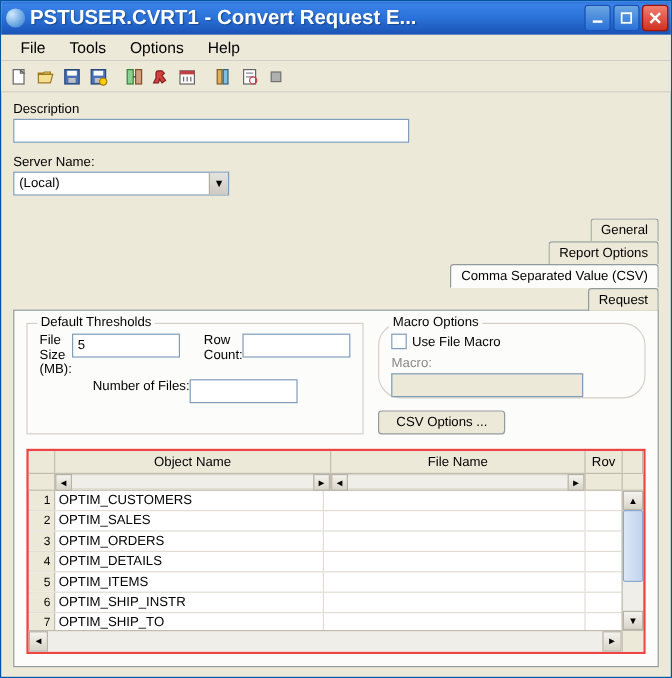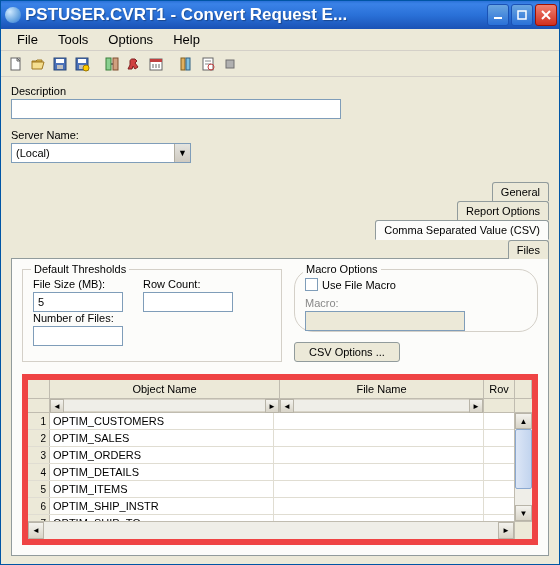--- a/index.html
+++ b/index.html
@@ -166,34 +166,34 @@
     left: 8px;
     background: #fcfcfa;
     padding: 0 3px;
   }
   .row-top {
     display: flex;
     gap: 12px;
   }
   .thresholds { flex: 0 0 260px; }
   .macro-opts { flex: 1; border-radius: 19px; }
-  .field { display: flex; flex-direction: column; }
+  .field { display: flex; flex-direction: row; }
   .small-input { width: 90px; }
   .btn {
     background: #ece9d8;
     border: 1px solid #919b9c;
     border-radius: 3px;
     padding: 3px 14px;
     cursor: default;
     font-family: inherit;
     font-size: 11px;
   }
   .grid-wrap {
     margin-top: 12px;
-    border: 6px solid #ef4444;
+    border: 2px solid #ef4444;
     background: white;
     flex: 1;
     display: flex;
     flex-direction: column;
     min-height: 150px;
   }
   .grid-head {
     display: flex;
     background: #ece9d8;
     border-bottom: 1px solid #c0bcb0;
@@ -393,21 +393,21 @@
       <div class="select">
         <span>(Local)</span>
         <span class="dd">▼</span>
       </div>
     </div>
 
     <div class="tabs">
       <div class="tab">General</div>
       <div class="tab">Report Options</div>
       <div class="tab active">Comma Separated Value (CSV)</div>
-      <div class="tab">Files</div>
+      <div class="tab">Request</div>
     </div>
 
     <div class="tab-panel">
 
       <div class="row-top">
         <div class="fieldset thresholds">
           <div class="legend">Default Thresholds</div>
           <div style="display:flex; gap:20px;">
             <div class="field">
               <div class="label">File Size (MB):</div>

